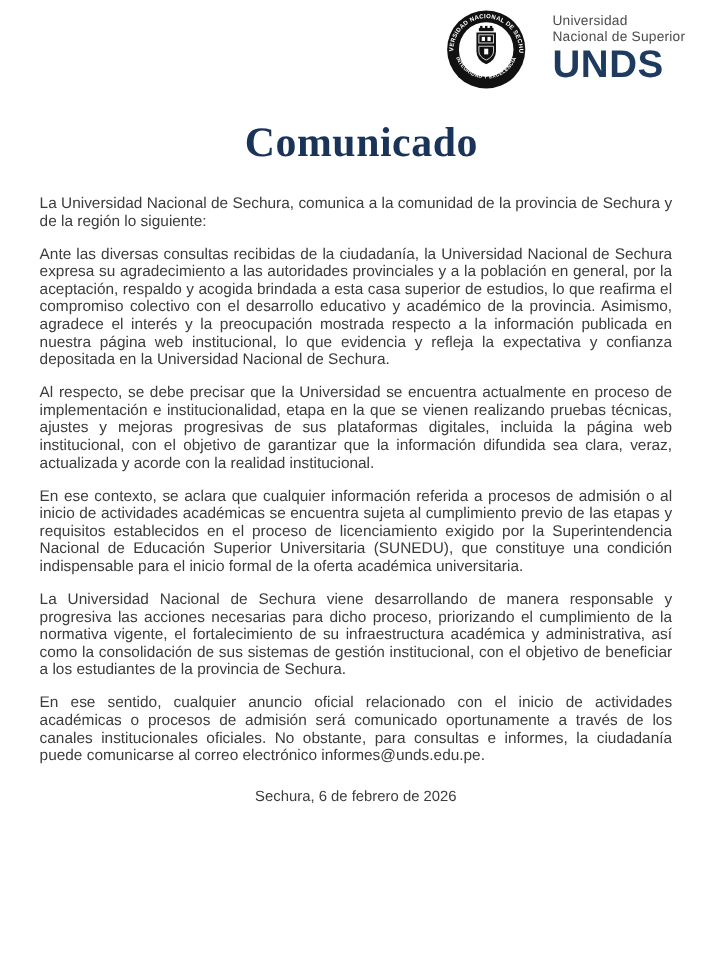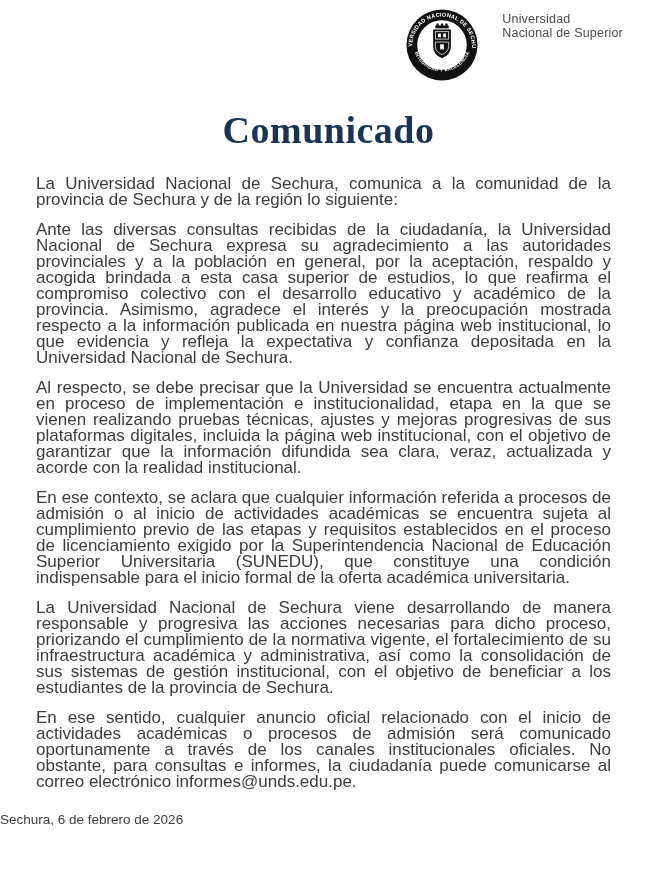--- a/index.html
+++ b/index.html
@@ -51,28 +51,29 @@
     line-height: 44px;
     color: #1a3358;
     letter-spacing: 0.5px;
     padding-left: 10px;
   }
 
   
   main.doc-body {
     margin: 24px 36px 0 36px;
     text-align: justify;
-    font-size: 17px;
+    font-size: 14px;
     line-height: 16px;
     color: #3c3c3c;
   }
   main.doc-body p { margin: 0 0 14px 0; }
 
   .date-line {
     margin-top: 22px;
+    text-align: center;
     font-size: 13.5px;
     color: #3c3c3c;
   }
 </style>
 </head>
 <body>
 
 <div class="page">
 
   <header class="doc-header">
@@ -102,20 +103,21 @@
           <rect x="44.5" y="34.5" width="4" height="5" fill="#ffffff"></rect>
           <rect x="51.5" y="34.5" width="4" height="5" fill="#ffffff"></rect>
           <path d="M 41,46 L 59,46 L 59,52 Q 59,59 50,63 Q 41,59 41,52 Z" fill="none" stroke="#ffffff" stroke-width="1"></path>
           <rect x="47.5" y="49" width="5" height="7" fill="#ffffff"></rect>
         </g>
       </svg>
 
       <div class="wordmark">
         <div class="wm-line">Universidad</div>
         <div class="wm-line">Nacional de Superior</div>
+        <div class="wm-acronym">UNDS</div>
       </div>
 
     </div>
   </header>
 
   <h1 class="doc-title">Comunicado</h1>
 
   <main class="doc-body">
     <p>La Universidad Nacional de Sechura, comunica a la comunidad de la provincia de Sechura y de la región lo siguiente:</p>
     <p>Ante las diversas consultas recibidas de la ciudadanía, la Universidad Nacional de Sechura expresa su agradecimiento a las autoridades provinciales y a la población en general, por la aceptación, respaldo y acogida brindada a esta casa superior de estudios, lo que reafirma el compromiso colectivo con el desarrollo educativo y académico de la provincia. Asimismo, agradece el interés y la preocupación mostrada respecto a la información publicada en nuestra página web institucional, lo que evidencia y refleja la expectativa y confianza depositada en la Universidad Nacional de Sechura.</p>

